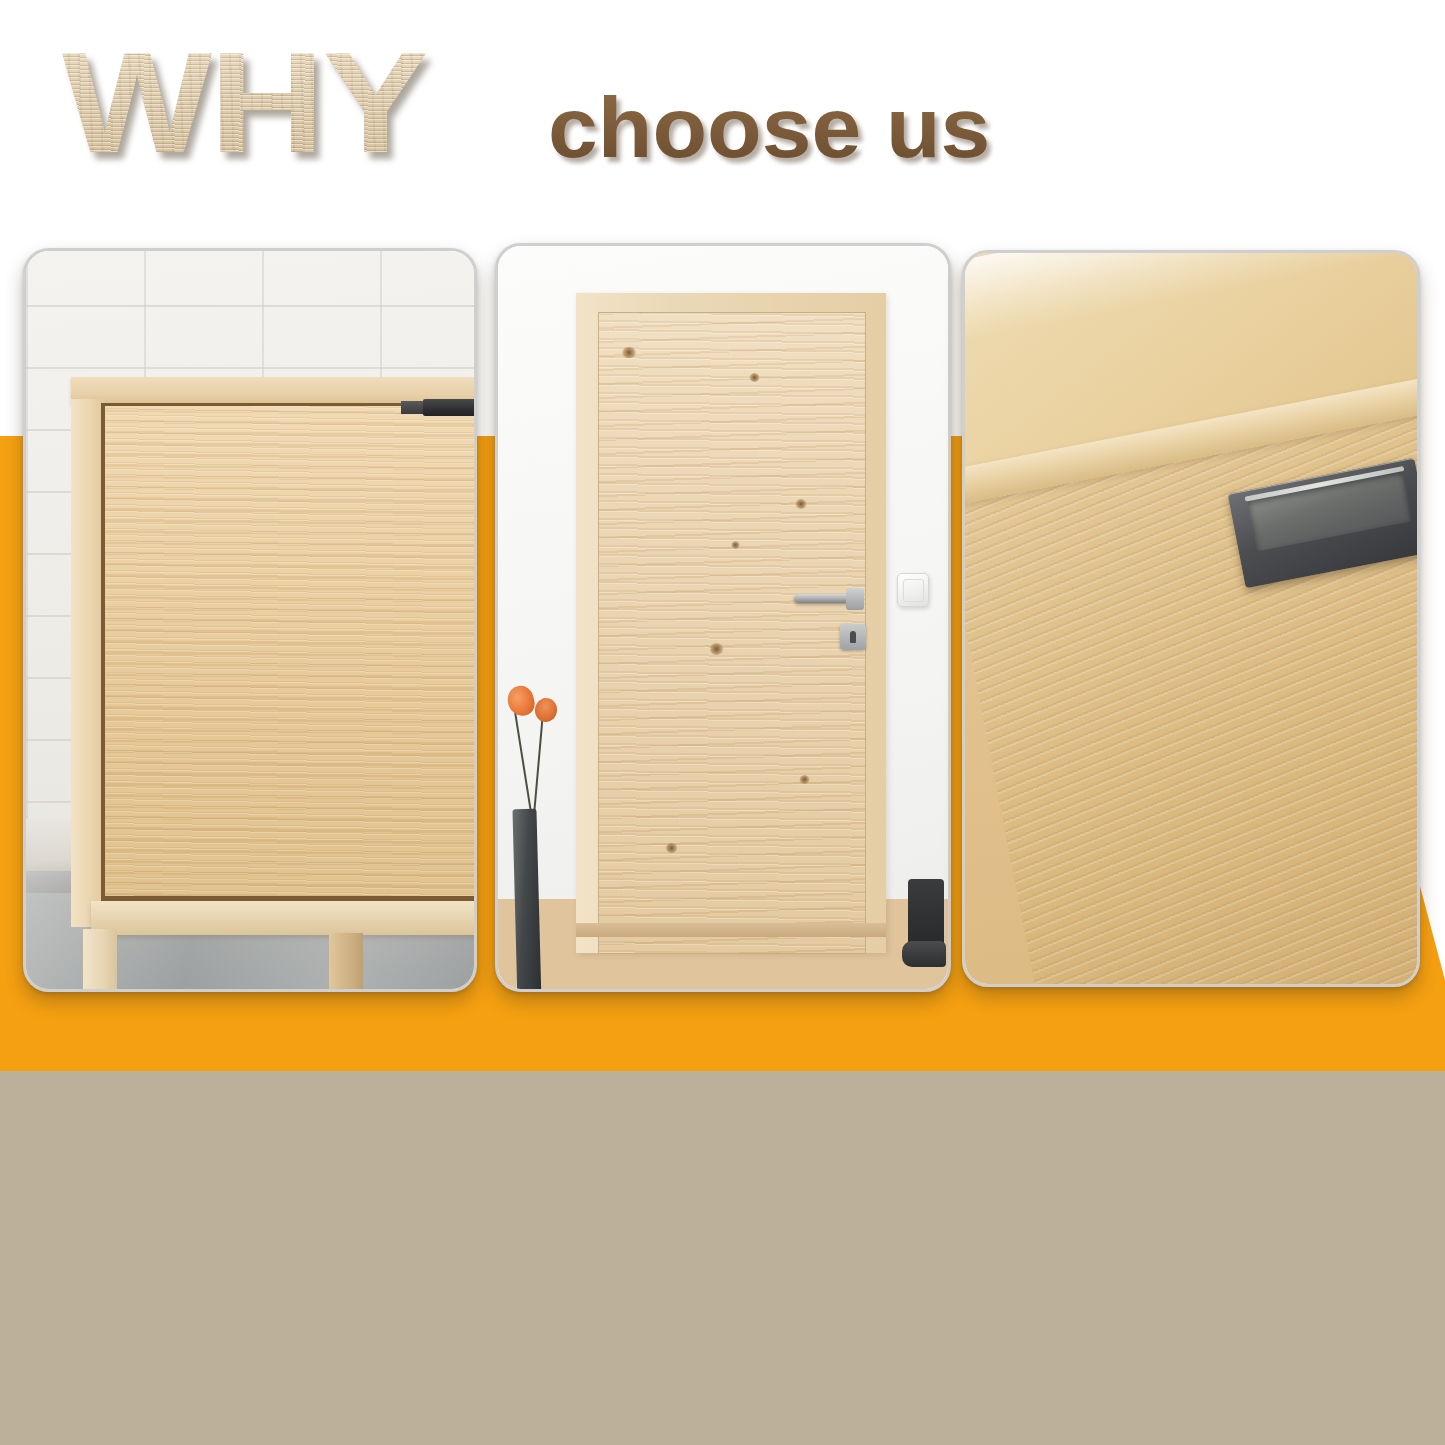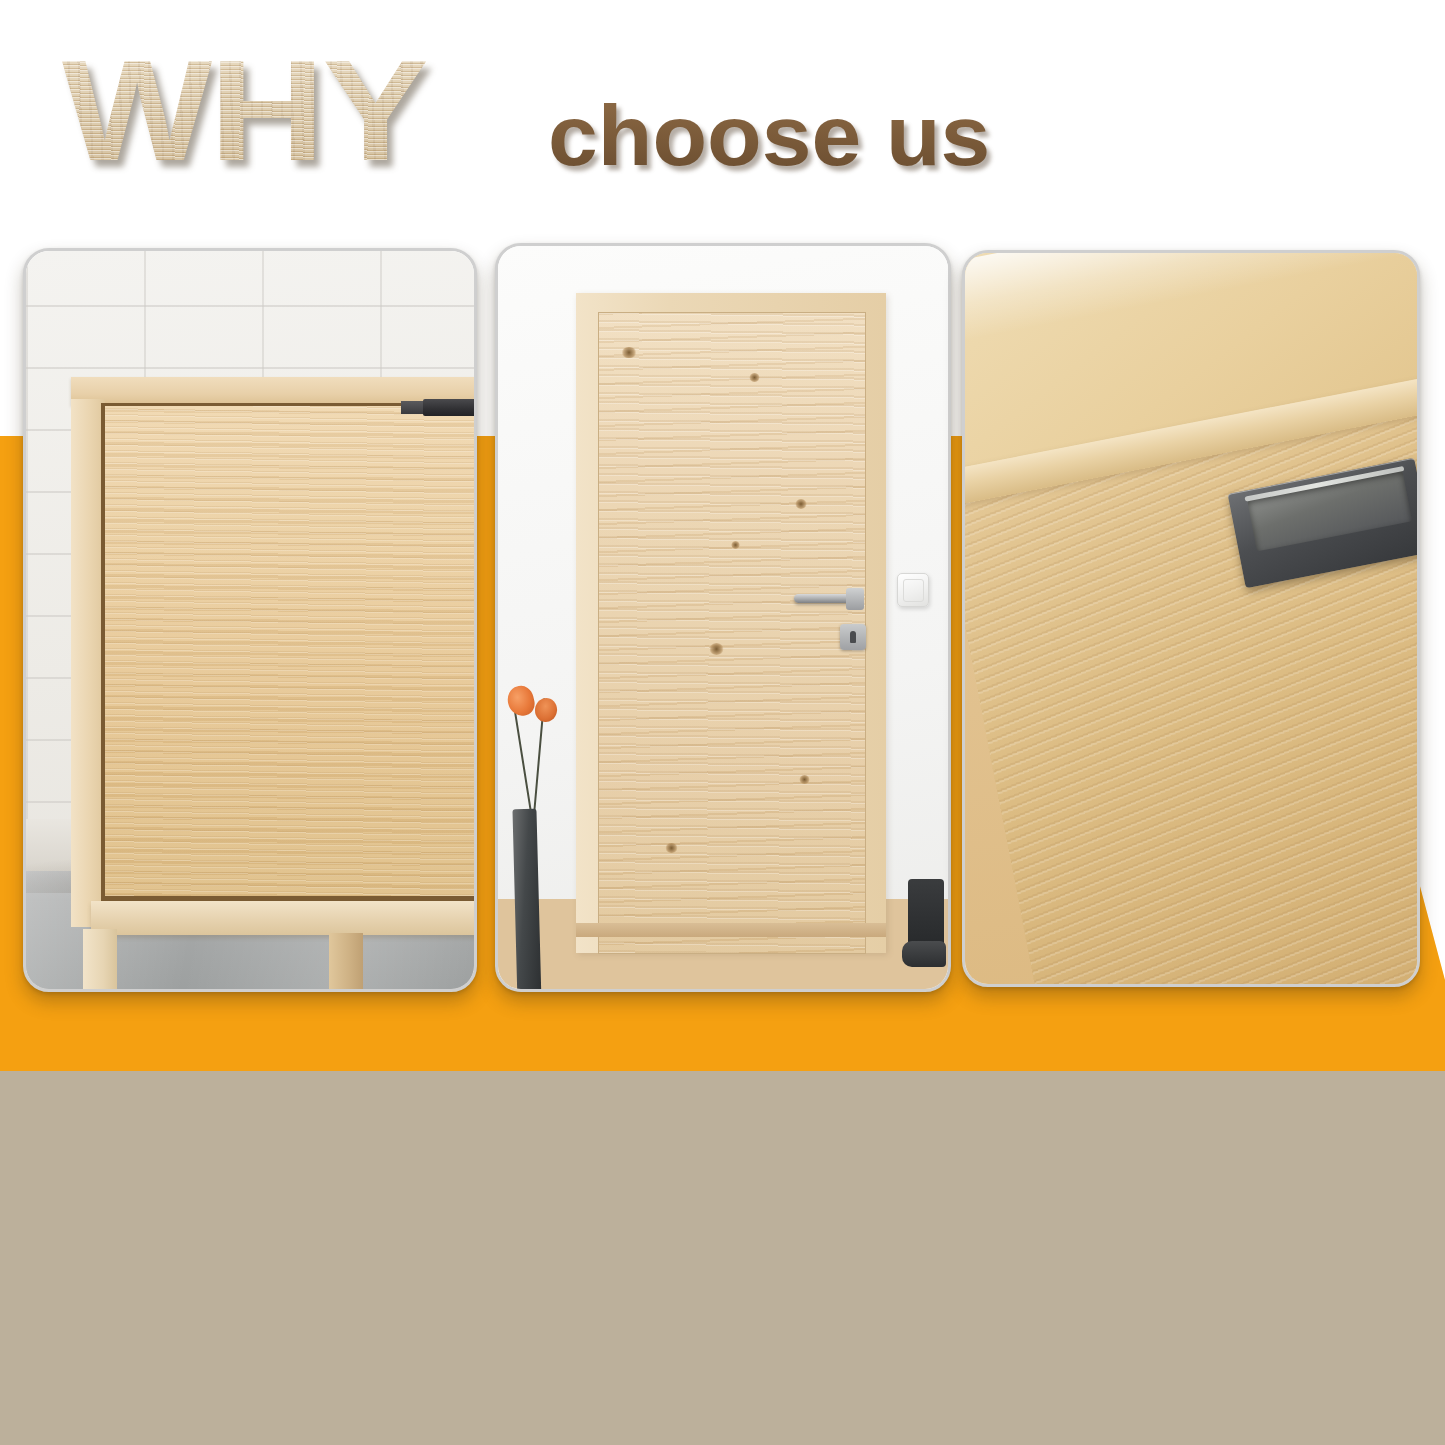--- a/index.html
+++ b/index.html
@@ -11,21 +11,21 @@
     position:relative;
   }
   #stage{position:absolute;inset:0;width:1445px;height:1445px;overflow:hidden;background:#fff;}
   .orange-band-inner{
     position:absolute;left:0;top:420px;width:1445px;height:652px;
     background:#F5A011;
     clip-path:polygon(0 16px, 1300px 16px, 1445px 560px, 1445px 652px, 0 652px);
   }
 
   
-  .header{position:absolute;left:0;top:8px;width:1445px;height:230px;}
+  .header{position:absolute;left:0;top:0;width:1445px;height:230px;}
   .why-word{
     position:absolute;left:62px;top:32px;
     font-size:142px;line-height:142px;
     font-weight:bold;
     letter-spacing:-2px;
     font-family:"Liberation Sans", sans-serif;
     transform:scaleX(1.12);transform-origin:left top;
     color:#D5C09B;
     background-image:
       repeating-linear-gradient(2deg, rgba(255,255,255,.55) 0px, rgba(255,255,255,.55) 1px, rgba(181,153,114,.30) 1px, rgba(181,153,114,.30) 2px, rgba(255,255,255,.22) 2px, rgba(255,255,255,.22) 4px),

